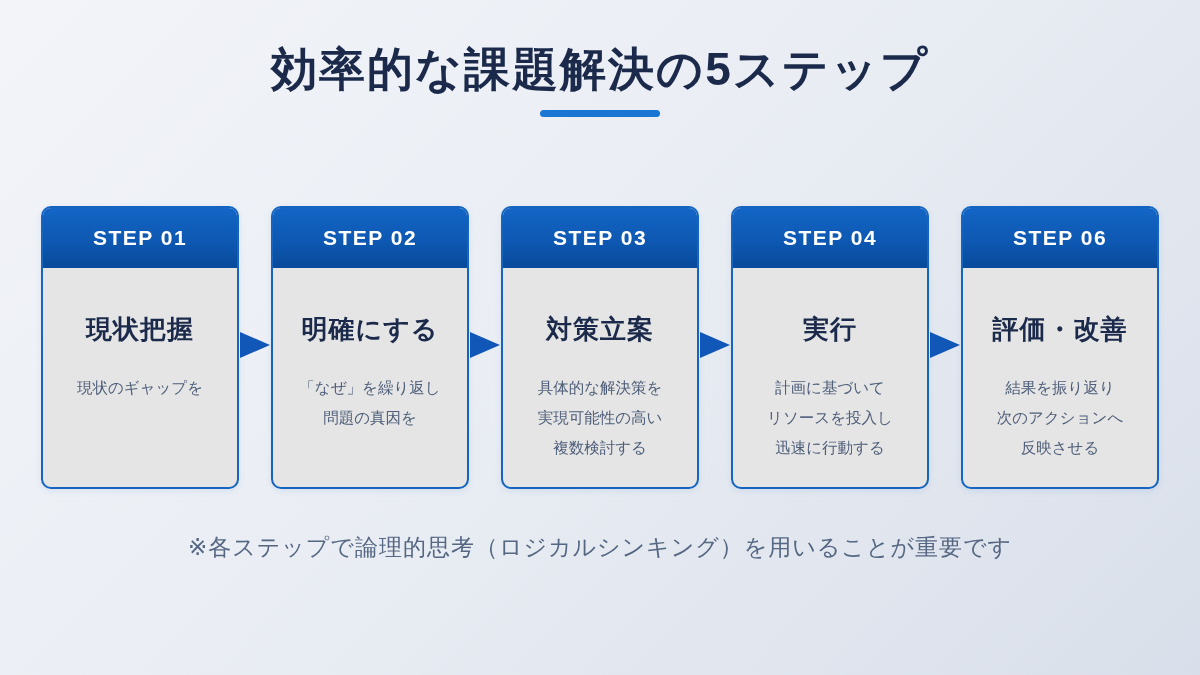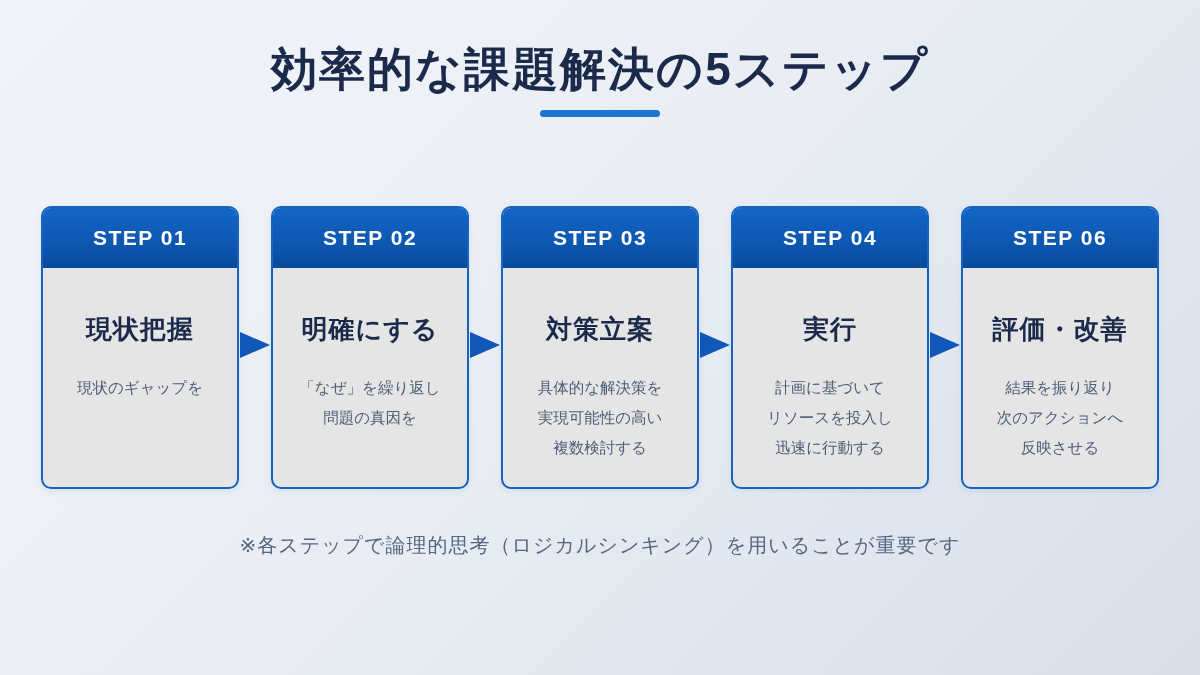--- a/index.html
+++ b/index.html
@@ -85,21 +85,21 @@
   .arrow-right {
     margin-top: 126px;
     width: 0; height: 0;
     border-top: 13px solid transparent;
     border-bottom: 13px solid transparent;
     border-left: 30px solid #1157B8;
   }
   .footnote {
     margin-top: 43px;
     text-align: center;
-    font-size: 20px;
+    font-size: 23px;
     letter-spacing: 1px;
     color: #556782;
   }
 </style>
 </head>
 <body>
 
 <h1 class="page-title">効率的な課題解決の5ステップ</h1>
 <div class="title-underline"></div>
 

